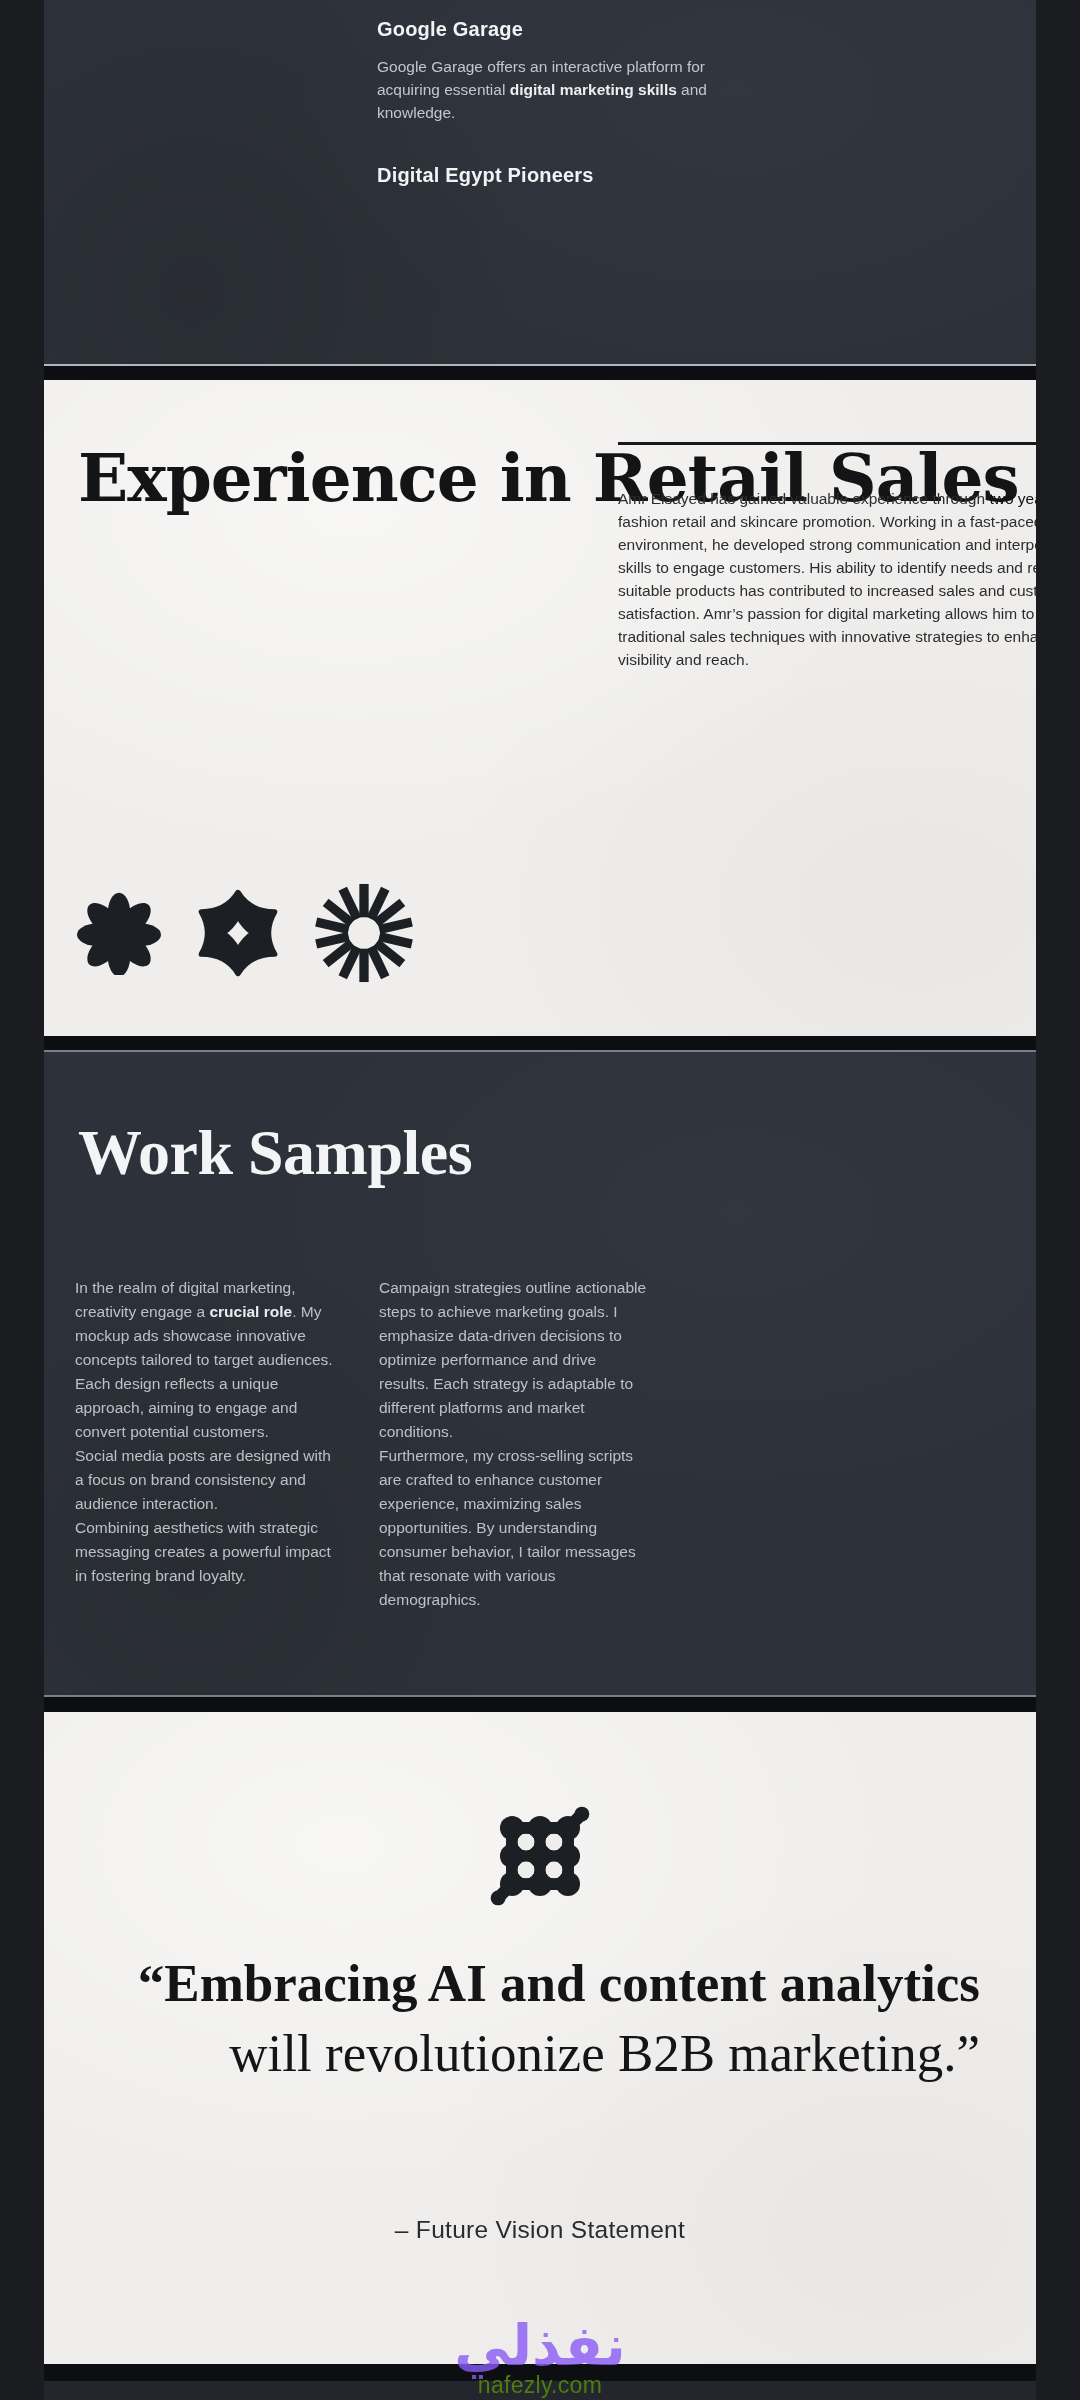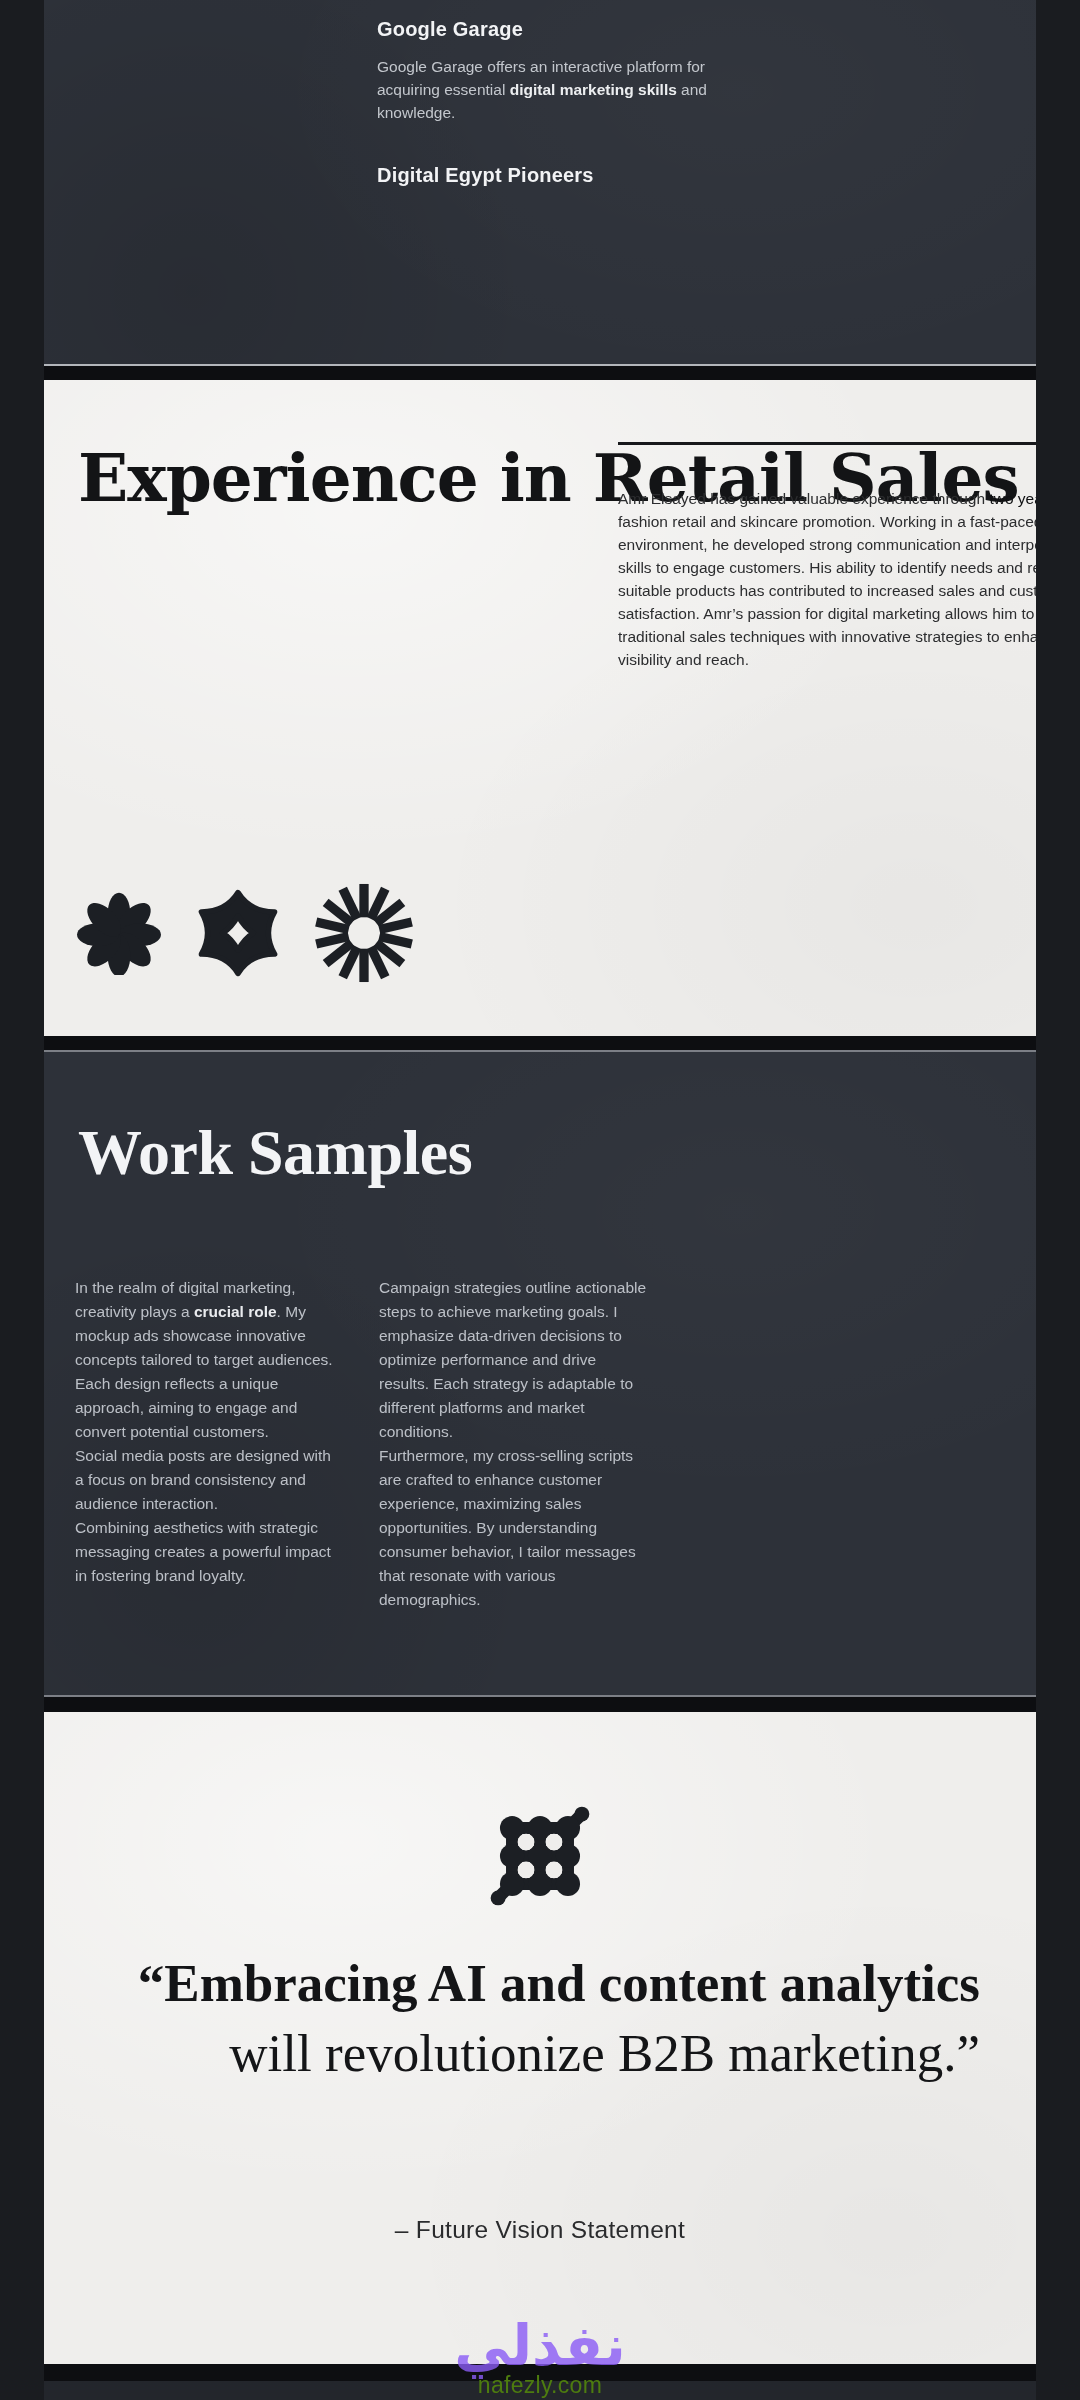--- a/index.html
+++ b/index.html
@@ -185,21 +185,21 @@
 
   <div class="divider">
     <div class="div-bar"></div>
     <div class="div-line-b"></div>
   </div>
 
   <section class="sec sec-dark sec3">
     <h2 class="ws-heading">Work Samples</h2>
 
     <div class="ws-col ws-left">
-      <p><span>In the realm of digital marketing, creativity plays a </span><span class="b">crucial role</span><span>. My mockup ads showcase innovative concepts tailored to target audiences. Each design reflects a unique approach, aiming to engage and convert potential customers.</span></p>
+      <p><span>In the realm of digital marketing, creativity engage a </span><span class="b">crucial role</span><span>. My mockup ads showcase innovative concepts tailored to target audiences. Each design reflects a unique approach, aiming to engage and convert potential customers.</span></p>
       <p><span>Social media posts are designed with a focus on brand consistency and audience interaction.</span></p>
       <p><span>Combining aesthetics with strategic messaging creates a powerful impact in fostering brand loyalty.</span></p>
     </div>
 
     <div class="ws-col ws-right">
       <p><span>Campaign strategies outline actionable steps to achieve marketing goals. I emphasize data-driven decisions to optimize performance and drive results. Each strategy is adaptable to different platforms and market conditions.</span></p>
       <p><span>Furthermore, my cross-selling scripts are crafted to enhance customer experience, maximizing sales opportunities. By understanding consumer behavior, I tailor messages that resonate with various demographics.</span></p>
     </div>
 
     <span class="squiggle">

